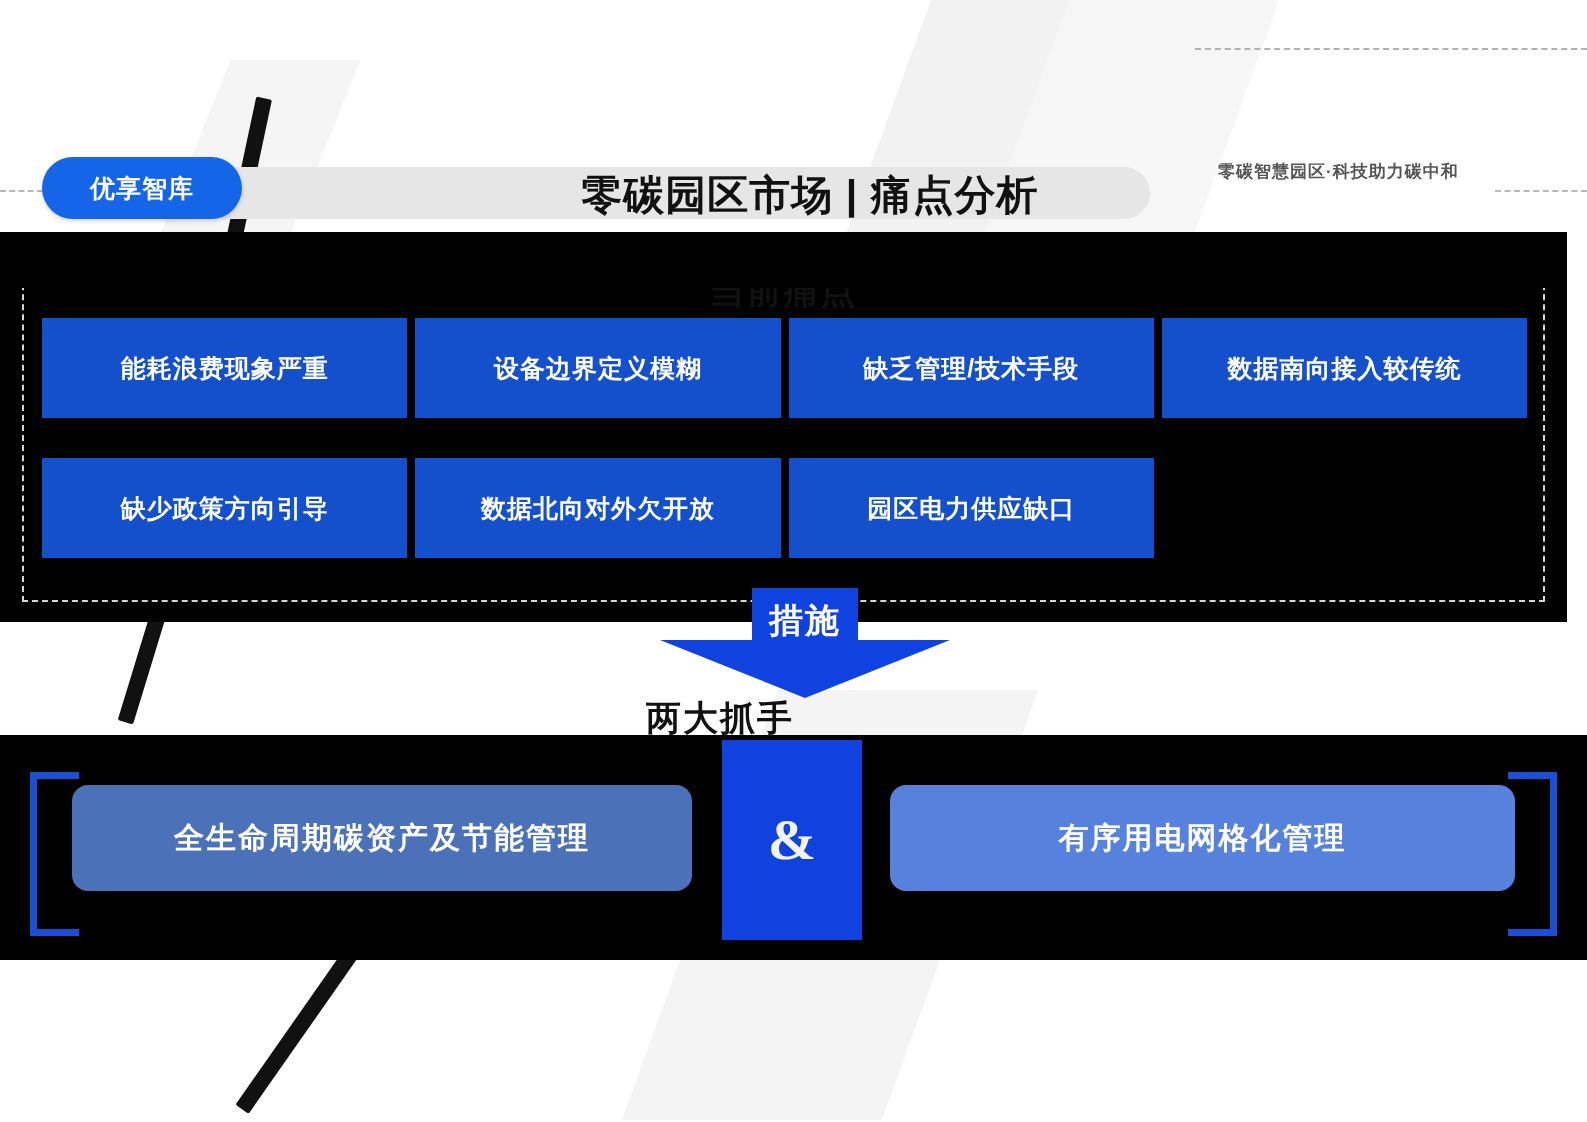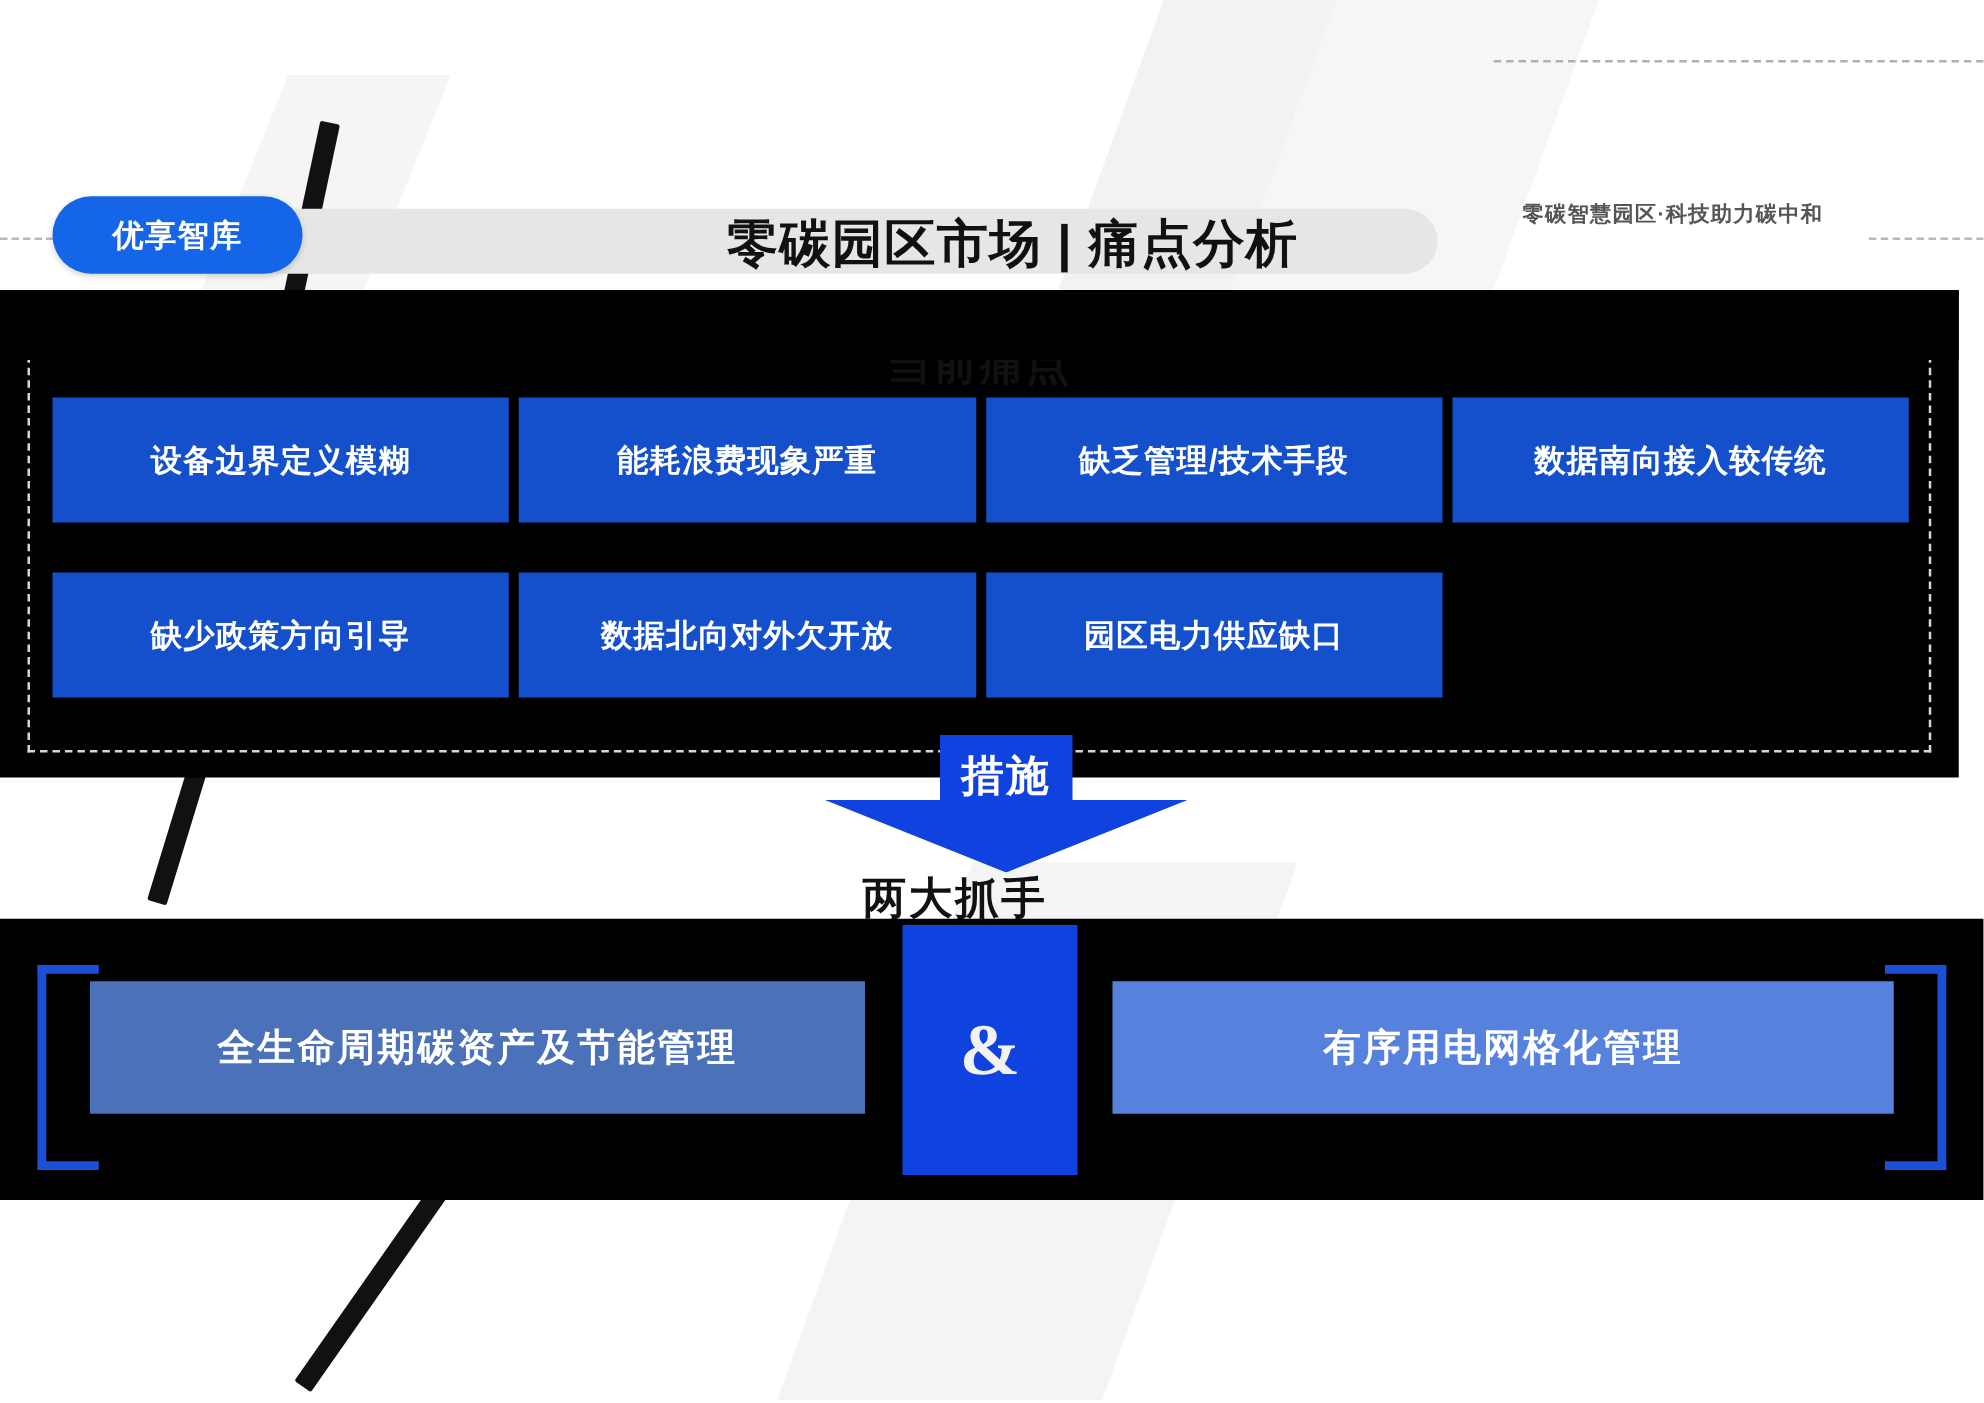--- a/index.html
+++ b/index.html
@@ -212,21 +212,20 @@
   .handles-heading {
     position: absolute;
     left: 0; top: 695px;
     width: 1440px;
     text-align: center;
     font-size: 35px;
     font-weight: bold;
     color: #111111;
     z-index: 4;
     letter-spacing: 2px;
-    padding-left: 44px;
   }
   .handles-panel {
     position: absolute;
     left: 0; top: 735px;
     width: 1587px; height: 225px;
     background: #000000;
     z-index: 5;
   }
   .bracket {
     position: absolute;
@@ -243,20 +242,21 @@
     height: 106px;
     display: flex;
     align-items: center;
     justify-content: center;
     color: #ffffff;
     font-size: 30px;
     font-weight: bold;
     letter-spacing: 2px;
     white-space: nowrap;
     z-index: 7;
+    border-radius: 16px;
   }
   .handle-left  { left: 72px;  width: 620px; background: #4b72b8; }
   .handle-right { left: 890px; width: 625px; background: #5681dd; }
 
   .amp-bar {
     position: absolute;
     left: 722px; top: 740px;
     width: 140px; height: 200px;
     background: #1042e0;
     display: flex;
@@ -299,22 +299,22 @@
   <div class="title-text">零碳园区市场 | 痛点分析</div>
   <div class="tagline">零碳智慧园区·科技助力碳中和</div>
 
   <div class="pain-panel">
     <div class="pain-dashed"></div>
   </div>
   <div class="pain-heading">当前痛点</div>
   <div class="heading-mask"></div>
 
   <div class="pain-grid">
+    <div class="pain-cell">能耗浪费现象严重</div>
     <div class="pain-cell">设备边界定义模糊</div>
-    <div class="pain-cell">能耗浪费现象严重</div>
     <div class="pain-cell">缺乏管理/技术手段</div>
     <div class="pain-cell">数据南向接入较传统</div>
     <div class="pain-cell">缺少政策方向引导</div>
     <div class="pain-cell">数据北向对外欠开放</div>
     <div class="pain-cell">园区电力供应缺口</div>
   </div>
 
   <div class="arrow-wrap">
     <svg width="290" height="110" viewBox="0 0 290 110">
       <polygon points="92,0 198,0 198,52 290,52 145,110 0,52 92,52" fill="#1042e0"></polygon>

